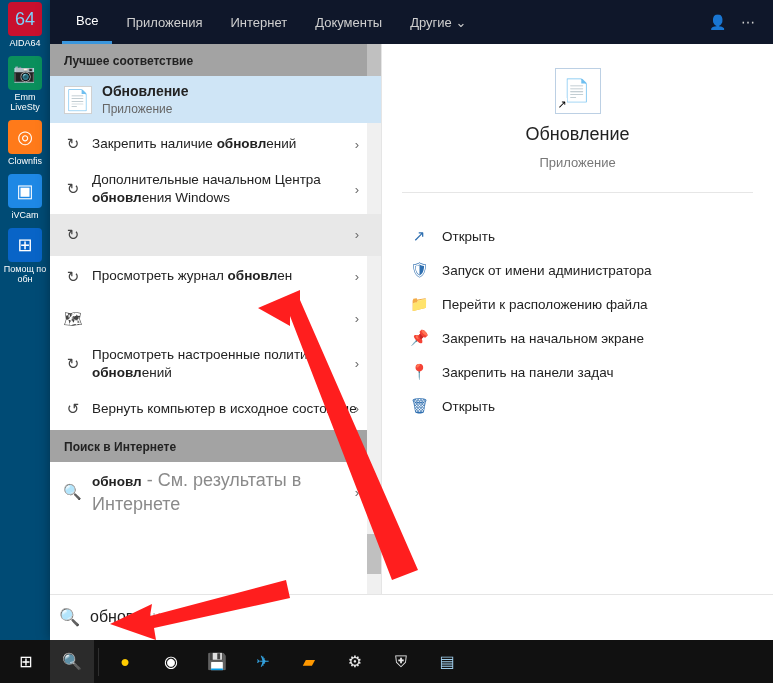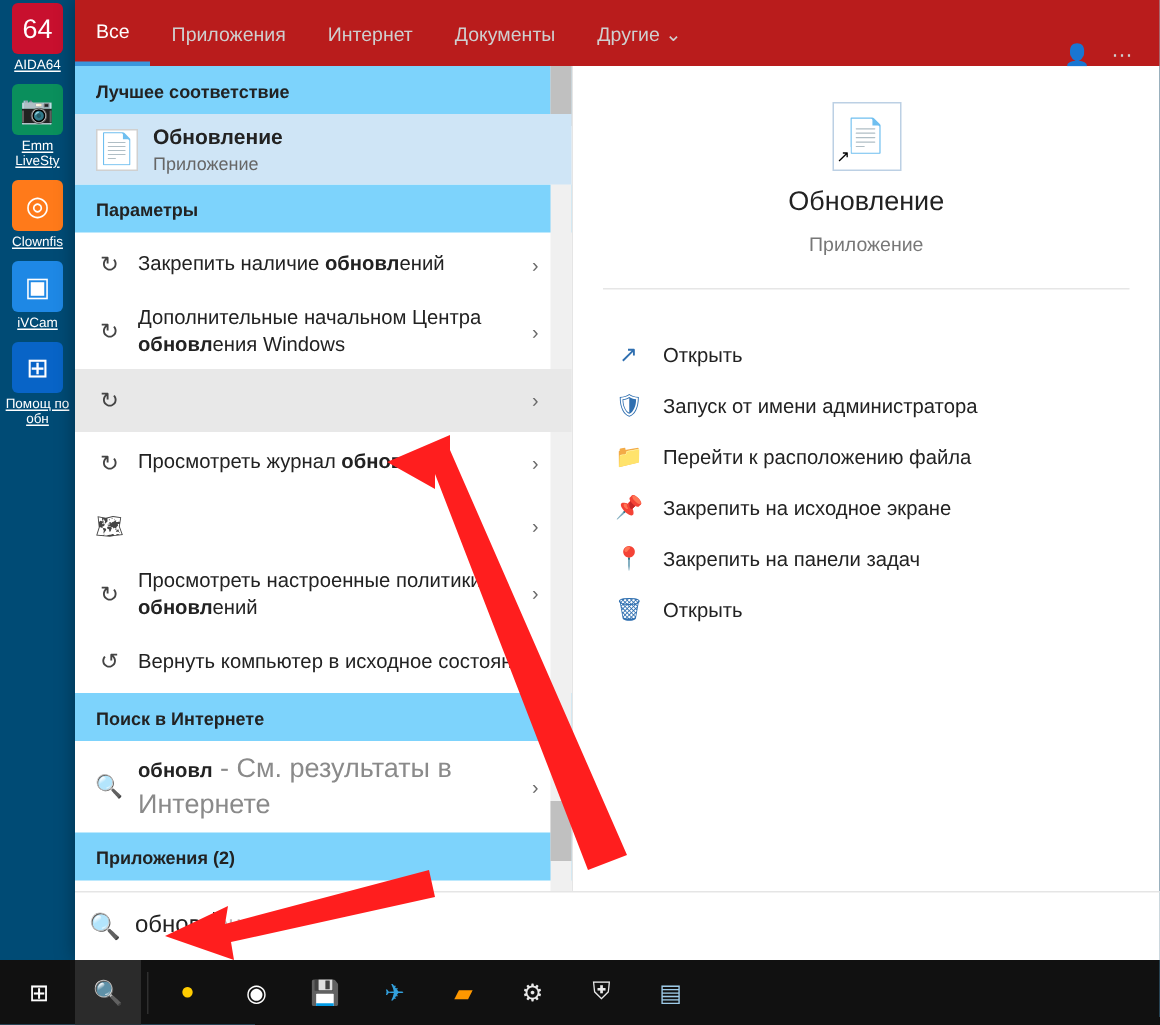--- a/index.html
+++ b/index.html
@@ -5,49 +5,49 @@
   * { box-sizing: border-box; margin: 0; padding: 0; font-family: "Segoe UI", Tahoma, sans-serif; }
   html, body { width: 773px; height: 683px; overflow: hidden; background: #004b75; }
 
   
   .desktop {
     position: absolute; left: 0; top: 0; width: 50px; height: 640px;
     display: flex; flex-direction: column; align-items: center; gap: 4px; padding-top: 0;
   }
   .d-icon { width: 48px; display:flex; flex-direction:column; align-items:center; color:#fff; font-size:9px; text-align:center; gap:2px; padding:2px 0; }
   .d-icon .box { width: 34px; height: 34px; border-radius:4px; display:flex; align-items:center; justify-content:center; font-size:18px; }
-  .d-icon .lbl { max-width:46px; overflow:hidden; text-overflow:ellipsis;text-decoration:underline; }
+  .d-icon .lbl { max-width:46px; overflow:hidden; text-overflow:ellipsis; }
 
   
   .search-panel {
     position:absolute; left:50px; top:0; width:723px; height:640px;
     background:#fff; display:flex; flex-direction:column;
     box-shadow:0 0 12px rgba(0,0,0,.35);
   }
   
   .tabs {
-    height:44px; background:#b91c1c; color:#cfcfcf; display:flex; align-items:flex-end;
-    font-size:13px; padding:0 8px 0 0;
+    height:44px; background:#0f172a; color:#cfcfcf; display:flex; align-items:center;
+    font-size:13px; padding:0 8px 0 12px;
   }
   .tab {
     padding:0 14px; display:flex; align-items:center; cursor:pointer; height:100%;
   }
   .tab.active { color:#fff; border-bottom:3px solid #3a96dd; }
   .tabs-spacer { flex:1; }
   .tabs-right { display:flex; align-items:center; padding:0 10px; gap:14px; }
   .tabs-right span { color:#cfcfcf; font-size:14px; }
 
   
   .body { flex:1; display:flex; min-height:0; }
   .left-col { width:332px; border-right:1px solid #e5e5e5; position:relative; display:flex; flex-direction:column; }
   .scroll-track { position:absolute; right:0; top:0; width:14px; height:100%; background:#f0f0f0; }
   .scroll-thumb { position:absolute; right:0; top:0; width:14px; height:40px; background:#c0c0c0; }
   .scroll-thumb2 { position:absolute; right:0; top:490px; width:14px; height:40px; background:#c0c0c0; }
 
-  .section-h { font-size:12px; font-weight:600; color:#222; padding:10px 14px 8px; background:#7dd3fc; }
+  .section-h { font-size:12px; font-weight:600; color:#222; padding:10px 14px 8px; background:#a3a3a3; }
   .result-item {
     display:flex; align-items:center; padding:6px 10px 6px 14px; gap:10px;
     font-size:13.5px; color:#222; min-height:42px; cursor:pointer; position:relative;
   }
   .result-item .chev { position:absolute; right:22px; color:#6a6a6a; font-size:13px; }
   .result-item .ic { width:18px; height:18px; display:flex; align-items:center; justify-content:center; font-size:15px; color:#444; flex-shrink:0;}
   .result-item .txt { flex:1; line-height:1.35; }
   .result-item.sel { background:#cfe5f6; }
   .result-item.hov { background:#e8e8e8; }
   .result-item.best .txt .t1 { font-weight:600; font-size:14px; }
@@ -87,21 +87,21 @@
   .arrow { position:absolute; pointer-events:none; }
   .arrow svg { display:block; }
 
   b { font-weight:700; }
 </style>
 </head>
 <body>
 
 <div class="desktop">
   <div class="d-icon">
-      <div class="box" style="background:#c8102e;color:#ffffff;">64</div>
+      <div class="box" style="background:#c8102e;color:#7dd3fc;">64</div>
       <div class="lbl">AIDA64</div>
     </div>
   <div class="d-icon">
       <div class="box" style="background:#0a8f5c;color:#fff;">📷</div>
       <div class="lbl">Emm LiveSty</div>
     </div>
   <div class="d-icon">
       <div class="box" style="background:#ff7a1a;color:#fff;">◎</div>
       <div class="lbl">Clownfis</div>
     </div>
@@ -138,21 +138,20 @@
 
       <div class="section-h">Лучшее соответствие</div>
       <div class="result-item best sel">
         <div class="ic">📄</div>
         <div class="txt">
           <div class="t1"><b>Обновл</b><span>ение</span></div>
           <div class="t2">Приложение</div>
         </div>
       </div>
 
-      <div class="section-h">Параметры</div>
 
       <div class="result-item">
         <div class="ic">↻</div>
         <div class="txt"><span>Закрепить наличие </span><b>обновл</b><span>ений</span></div>
         <div class="chev">›</div>
       </div>
       <div class="result-item">
         <div class="ic">↻</div>
         <div class="txt"><span>Дополнительные начальном Центра </span><b>обновл</b><span>ения Windows</span></div>
         <div class="chev">›</div>
@@ -181,21 +180,20 @@
         <div class="chev">›</div>
       </div>
 
       <div class="section-h">Поиск в Интернете</div>
       <div class="result-item">
         <div class="ic">🔍</div>
         <div class="txt"><b>обновл</b><span class="small-sub"> - См. результаты в Интернете</span></div>
         <div class="chev">›</div>
       </div>
 
-      <div class="section-h">Приложения (2)</div>
     </div>
 
     <div class="right-col">
       <div class="preview-top">
         <div class="big-icon">📄<span class="short">↗</span></div>
         <div class="prev-title">Обновление</div>
         <div class="prev-sub">Приложение</div>
       </div>
       <div class="sep"></div>
       <div class="actions">
@@ -206,21 +204,21 @@
         <div class="act">
             <span class="aic">🛡</span>
             <span>Запуск от имени администратора</span>
           </div>
         <div class="act">
             <span class="aic">📁</span>
             <span>Перейти к расположению файла</span>
           </div>
         <div class="act">
             <span class="aic">📌</span>
-            <span>Закрепить на исходное экране</span>
+            <span>Закрепить на начальном экране</span>
           </div>
         <div class="act">
             <span class="aic">📍</span>
             <span>Закрепить на панели задач</span>
           </div>
         <div class="act">
             <span class="aic">🗑</span>
             <span>Открыть</span>
           </div>
       </div>

